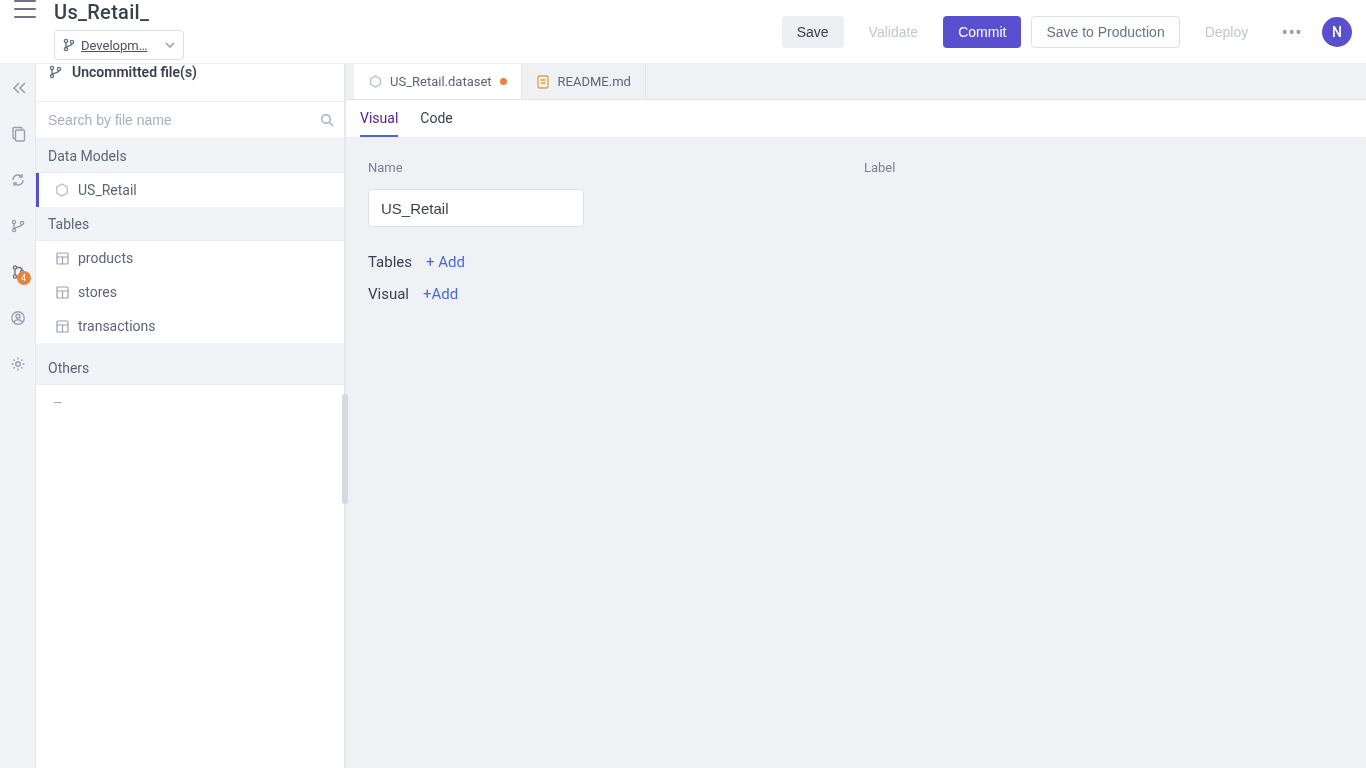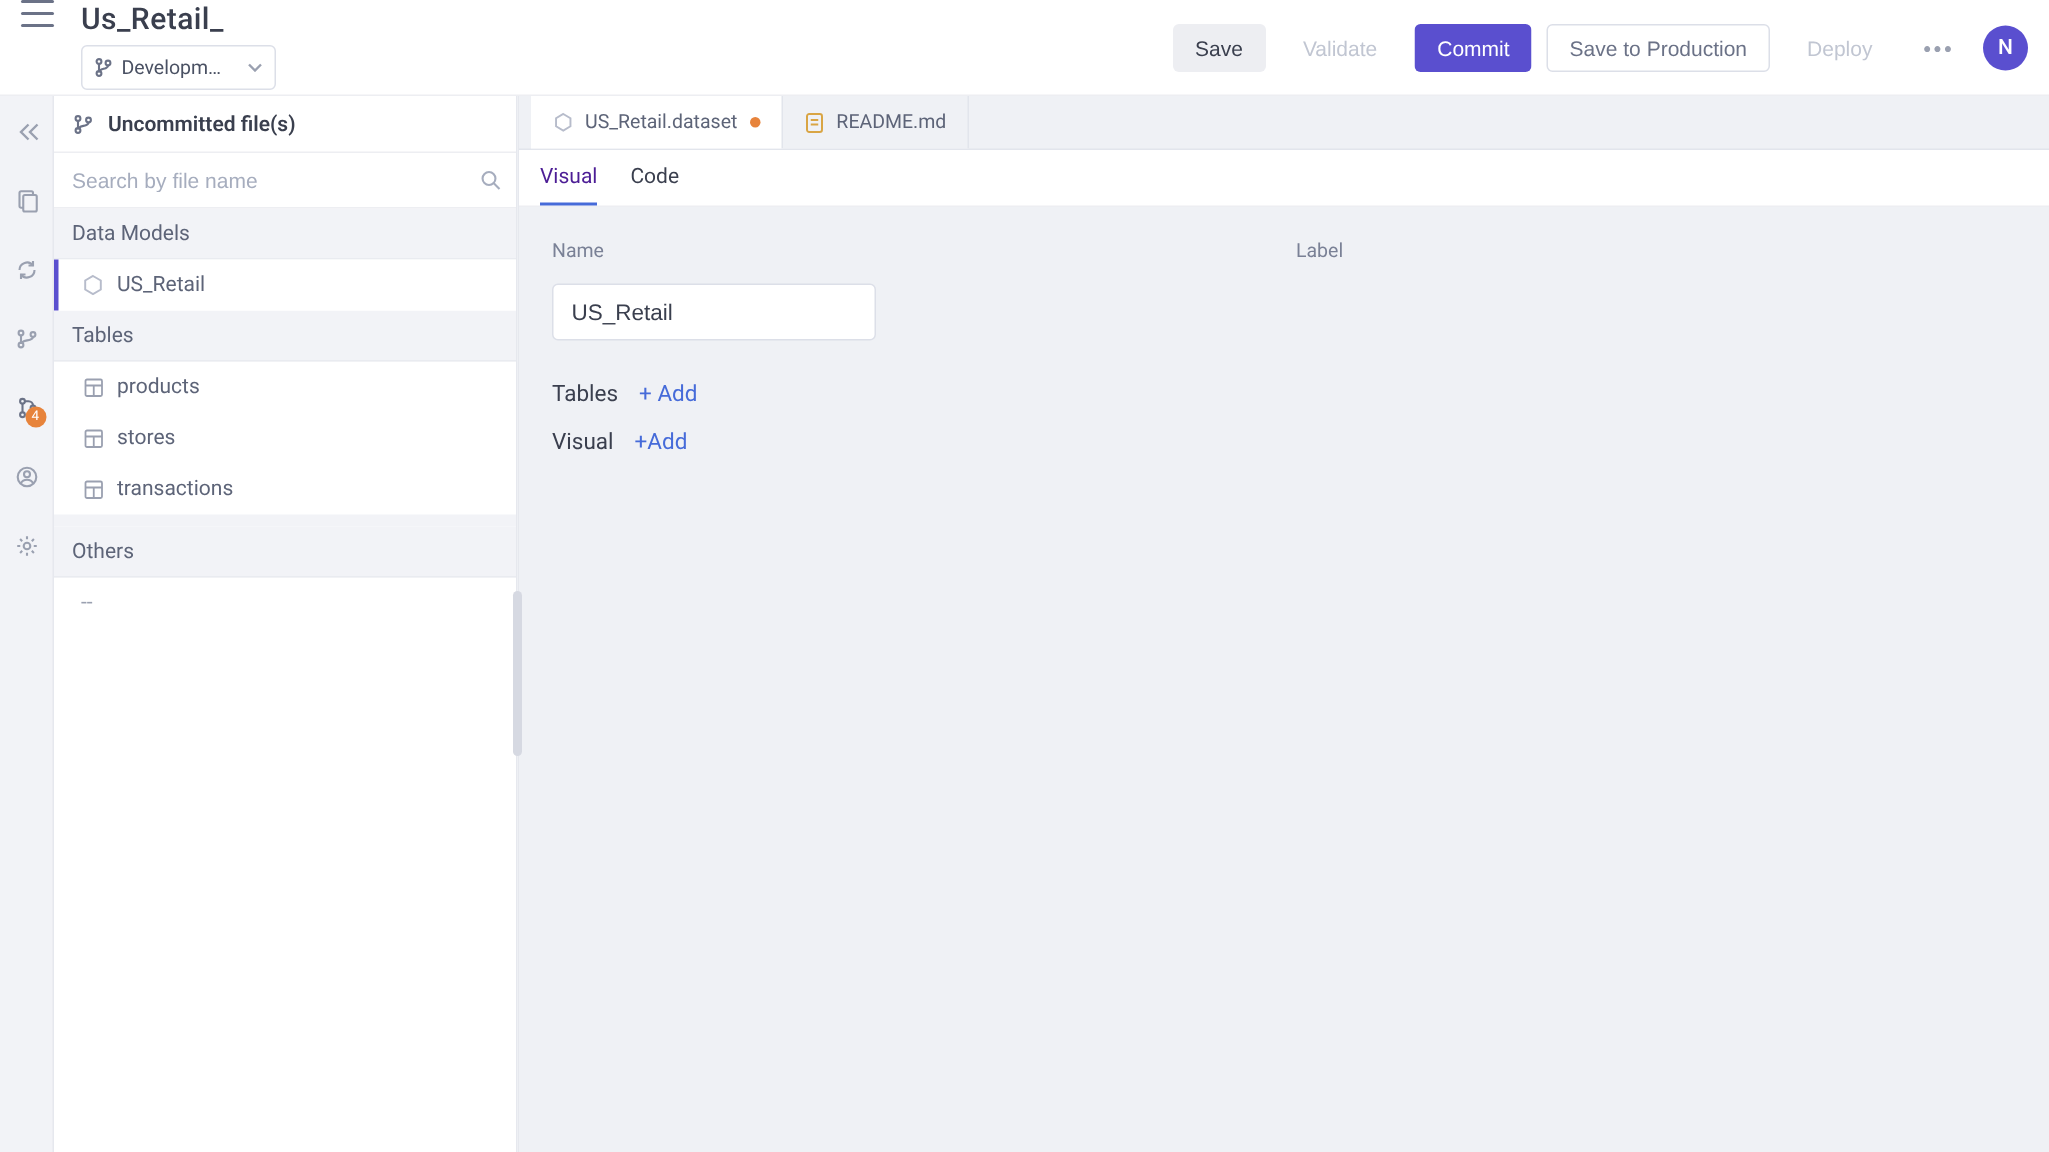--- a/index.html
+++ b/index.html
@@ -5,21 +5,21 @@
   * { box-sizing: border-box; margin: 0; padding: 0; }
   html, body { width: 1366px; height: 768px; font-family: -apple-system, BlinkMacSystemFont, "Segoe UI", Roboto, sans-serif; overflow: hidden; background: #fff; color: #4a5163; }
   body { display: flex; flex-direction: column; }
 
   
   .topbar { height: 64px; display: flex; padding: 0 14px; border-bottom: 1px solid #edeef2; }
   .hamburger { width: 22px; height: 18px; display: flex; flex-direction: column; justify-content: space-between; cursor: pointer; margin-right: 18px; }
   .hamburger span { display:block; height:2px; background:#6b7287; border-radius:1px; }
   .title-wrap { display:flex; flex-direction:column; gap:6px; }
   .project-title { font-size: 20px; font-weight: 500; color:#3a3f4e; letter-spacing:0.3px; }
-  .branch-pill { display:inline-flex; align-items:center; gap:6px; border:1px solid #dcdfe8; border-radius:4px; height:30px; padding:0 8px; font-size:13px; color:#4a5163; cursor:pointer; width:130px; }
+  .branch-pill { display:inline-flex; align-items:center; gap:6px; border:1px solid #dcdfe8; border-radius:4px; height:30px; padding:0 8px; font-size:13px; color:#4a5163; cursor:pointer; width:130px;text-decoration:underline; }
   .branch-pill .caret { margin-left:auto; color:#9aa0b0; }
   .topbar-spacer { flex:1; }
   .topbar-actions { display:flex; align-items:center; gap:10px; }
   .btn { height:32px; border-radius:4px; padding:0 14px; font-size:14px; display:inline-flex; align-items:center; justify-content:center; border:1px solid transparent; cursor:pointer; background:transparent; color:#4a5163; }
   .btn-save { background:#edeef2; color:#3a3f4e; }
   .btn-disabled { color:#c1c6d2; cursor:default; }
   .btn-commit { background:#5a4fcf; color:#fff; }
   .btn-outline { border:1px solid #dcdfe8; color:#6b7287; }
   .btn-more { padding:0 8px; color:#9aa0b0; letter-spacing:2px; font-weight:700; }
   .avatar { width:30px; height:30px; border-radius:50%; background:#5a4fcf; color:#fff; display:flex; align-items:center; justify-content:center; font-size:14px; font-weight:500; }
@@ -29,21 +29,21 @@
 
   
   .rail { width:36px; background:#f2f3f7; border-right:1px solid #e6e8ee; display:flex; flex-direction:column; align-items:center; padding-top:10px; gap:18px; }
   .rail-btn { width:36px; height:28px; display:flex; align-items:center; justify-content:center; color:#9aa0b0; cursor:pointer; position:relative; }
   .rail-btn.active { color:#6b7287; }
   .rail-badge { position:absolute; left:17px; top:13px; min-width:14px; height:14px; border-radius:7px; background:#e7833b; color:#fff; font-size:9px; display:flex; align-items:center; justify-content:center; padding:0 3px; }
   .rail .collapse-arrows svg { transform: translateX(2px); }
 
   
   .sidebar { width:309px; background:#fff; border-right:1px solid #e6e8ee; display:flex; flex-direction:column; position:relative; }
-  .sidebar-head { height:38px; display:flex; align-items:center; gap:10px; padding:0 12px; border-bottom:1px solid #edeef2; font-weight:600; color:#3a3f4e; font-size:14px; }
+  .sidebar-head { height:38px; display:flex; gap:10px; padding:0 12px; border-bottom:1px solid #edeef2; font-weight:600; color:#3a3f4e; font-size:14px; }
   .search-row { position:relative; border-bottom:1px solid #edeef2; }
   .search-row input { width:100%; height:36px; border:none; outline:none; padding:0 34px 0 12px; font-size:14px; color:#4a5163; }
   .search-row input::placeholder { color:#a6adbe; }
   .search-row .mag { position:absolute; right:10px; top:50%; transform:translateY(-50%); color:#a6adbe; }
   .group-head { background:#f2f3f7; height:34px; display:flex; align-items:center; padding:0 12px; font-size:14px; color:#5d6478; border-bottom:1px solid #e9ebf0; }
   .tree-item { height:34px; display:flex; align-items:center; gap:8px; padding:0 12px 0 18px; font-size:14px; color:#5d6478; cursor:pointer; }
   .tree-item.active { background:#fff; position:relative; }
   .tree-item.active::before { content:""; position:absolute; left:0; top:0; bottom:0; width:3px; background:#5a4fcf; }
   .tree-item .icon { width:16px; height:16px; display:flex; align-items:center; justify-content:center; color:#9aa0b0; }
   .tree-sep { height:8px; background:#f2f3f7; }

